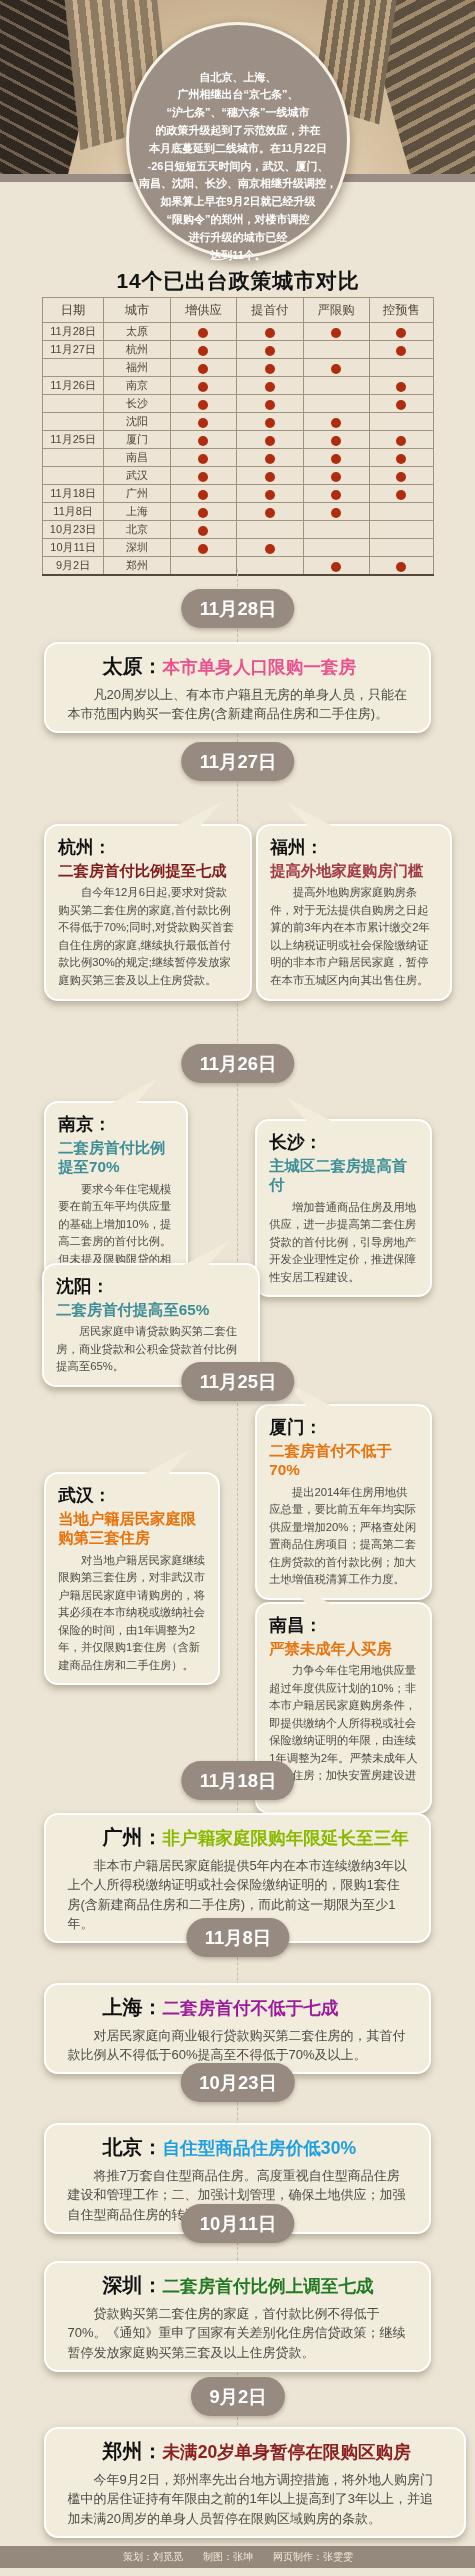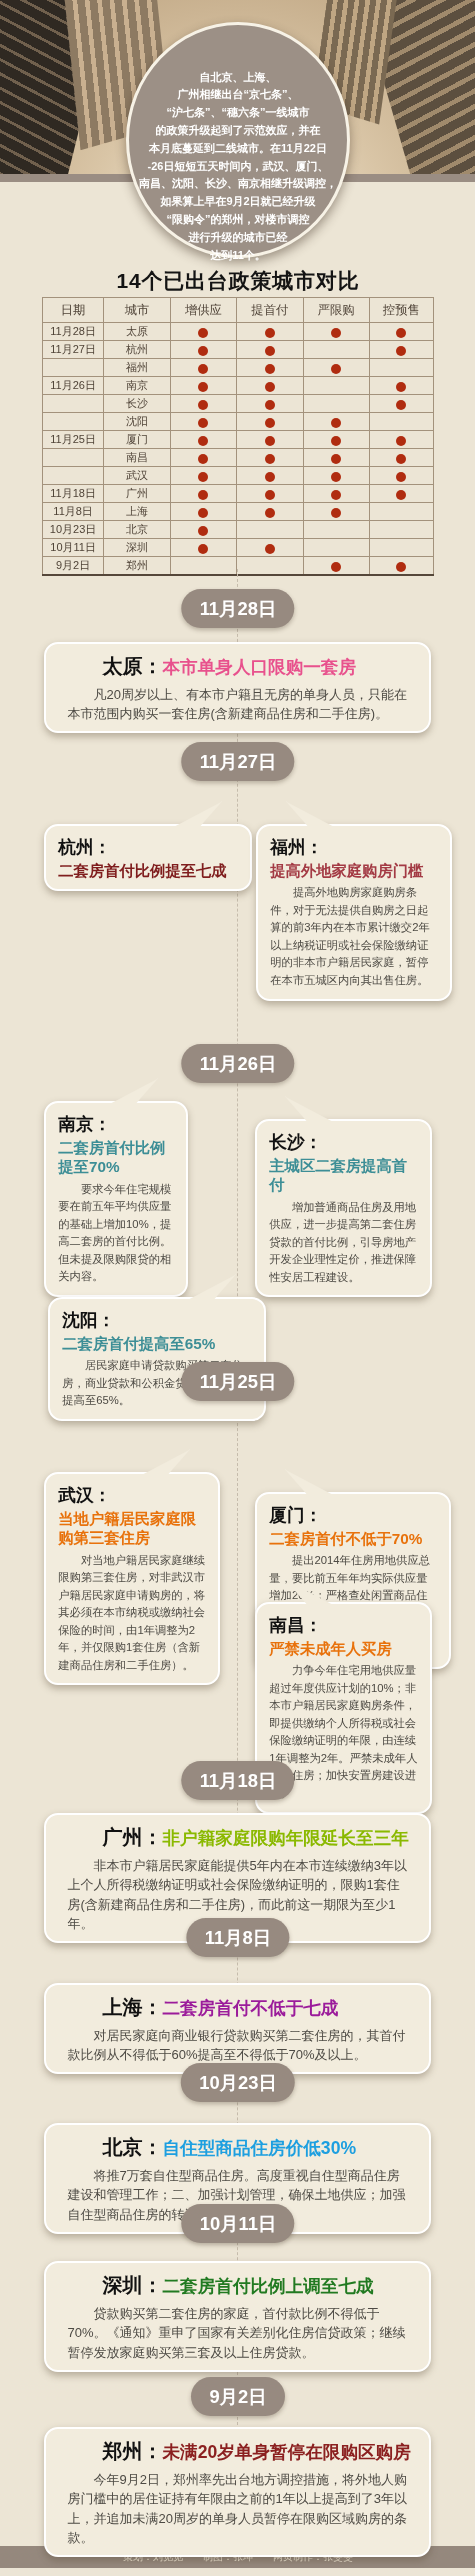--- a/index.html
+++ b/index.html
@@ -230,20 +230,21 @@
         <div class="t-inline"><span class="city">太原：</span><span class="sub" style="color: rgb(232, 81, 141);">本市单身人口限购一套房</span></div>
         <p class="body">凡20周岁以上、有本市户籍且无房的单身人员，只能在本市范围内购买一套住房(含新建商品住房和二手住房)。</p>
       </div>
       <div class="pill" style="top: 742px;">11月27日</div>
       <div class="card col" style="top: 824px; left: 44px; width: 208px;">
         <div class="tail tr"></div>
         <div class="t-col">
           <span class="city">杭州：</span>
           <span class="sub" style="color: #7f1d1d;">二套房首付比例提至七成</span>
         </div>
+        <p class="body">自今年12月6日起,要求对贷款购买第二套住房的家庭,首付款比例不得低于70%;同时,对贷款购买首套自住住房的家庭,继续执行最低首付款比例30%的规定;继续暂停发放家庭购买第三套及以上住房贷款。</p>
       </div>
       <div class="card col" style="top: 824px; left: 248px; width: 196px; margin-left: 8px;">
         <div class="tail tl"></div>
         <div class="t-col">
           <span class="city">福州：</span>
           <span class="sub" style="color: rgb(163, 58, 68);">提高外地家庭购房门槛</span>
         </div>
         <p class="body">提高外地购房家庭购房条件，对于无法提供自购房之日起算的前3年内在本市累计缴交2年以上纳税证明或社会保险缴纳证明的非本市户籍居民家庭，暂停在本市五城区内向其出售住房。</p>
       </div>
       <div class="pill" style="top: 1044px;">11月26日</div>
@@ -256,30 +257,30 @@
         <p class="body">要求今年住宅规模要在前五年平均供应量的基础上增加10%，提高二套房的首付比例。但未提及限购限贷的相关内容。</p>
       </div>
       <div class="card col" style="top: 1119px; left: 255px; width: 177px;">
         <div class="tail tl"></div>
         <div class="t-col">
           <span class="city">长沙：</span>
           <span class="sub" style="color: rgb(61, 142, 150);">主城区二套房提高首付</span>
         </div>
         <p class="body">增加普通商品住房及用地供应，进一步提高第二套住房贷款的首付比例，引导房地产开发企业理性定价，推进保障性安居工程建设。</p>
       </div>
-      <div class="card col" style="top: 1263px; left: 48px; width: 218px; margin-top: 34px;">
+      <div class="card col" style="top: 1263px; left: 42px; width: 218px;">
         <div class="tail tr"></div>
         <div class="t-col">
           <span class="city">沈阳：</span>
           <span class="sub" style="color: rgb(61, 142, 150);">二套房首付提高至65%</span>
         </div>
         <p class="body">居民家庭申请贷款购买第二套住房，商业贷款和公积金贷款首付比例提高至65%。</p>
       </div>
       <div class="pill" style="top: 1362px;">11月25日</div>
-      <div class="card col" style="top: 1492px; left: 255px; width: 196px;">
+      <div class="card col" style="top: 1404px; left: 255px; width: 177px;">
         <div class="tail tl"></div>
         <div class="t-col">
           <span class="city">厦门：</span>
           <span class="sub" style="color: rgb(232, 114, 12);">二套房首付不低于70%</span>
         </div>
         <p class="body">提出2014年住房用地供应总量，要比前五年年均实际供应量增加20%；严格查处闲置商品住房项目；提高第二套住房贷款的首付款比例；加大土地增值税清算工作力度。</p>
       </div>
       <div class="card col" style="top: 1472px; left: 44px; width: 176px;">
         <div class="tail tr"></div>
         <div class="t-col">
@@ -310,21 +311,21 @@
       <div class="card full" style="top: 2123px; left: 44px; width: 387px;">
         <div class="t-inline"><span class="city">北京：</span><span class="sub" style="color: rgb(29, 159, 224);">自住型商品住房价低30%</span></div>
         <p class="body">将推7万套自住型商品住房。高度重视自住型商品住房建设和管理工作；二、加强计划管理，确保土地供应；加强自住型商品住房的转让管理。</p>
       </div>
       <div class="pill" style="top: 2204px;">10月11日</div>
       <div class="card full" style="top: 2261px; left: 44px; width: 387px;">
         <div class="t-inline"><span class="city">深圳：</span><span class="sub" style="color: rgb(33, 122, 33);">二套房首付比例上调至七成</span></div>
         <p class="body">贷款购买第二套住房的家庭，首付款比例不得低于70%。《通知》重申了国家有关差别化住房信贷政策；继续暂停发放家庭购买第三套及以上住房贷款。</p>
       </div>
       <div class="pill" style="top: 2377px;">9月2日</div>
-      <div class="card full" style="top: 2427px; left: 44px; width: 387px;">
+      <div class="card full" style="top: 2427px; left: 44px; width: 422px;">
         <div class="t-inline"><span class="city">郑州：</span><span class="sub" style="color: rgb(139, 32, 32);">未满20岁单身暂停在限购区购房</span></div>
         <p class="body">今年9月2日，郑州率先出台地方调控措施，将外地人购房门槛中的居住证持有年限由之前的1年以上提高到了3年以上，并追加未满20周岁的单身人员暂停在限购区域购房的条款。</p>
       </div>
     </div>
 
   <div id="footer-bar">策划：刘觅觅　　制图：张坤　　网页制作：张雯雯</div>
 </div>
 
 
 </body></html>

